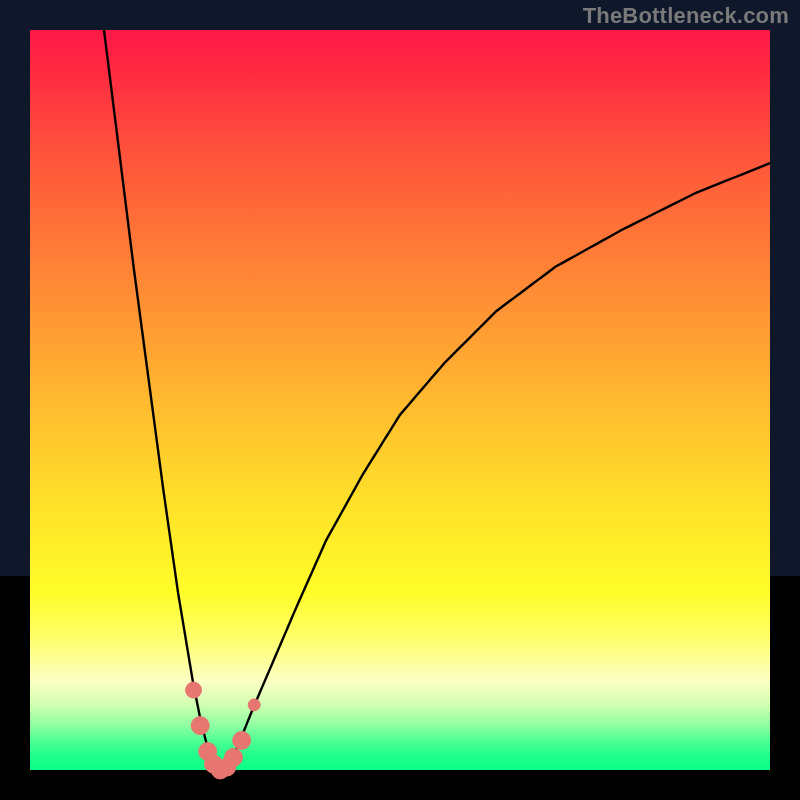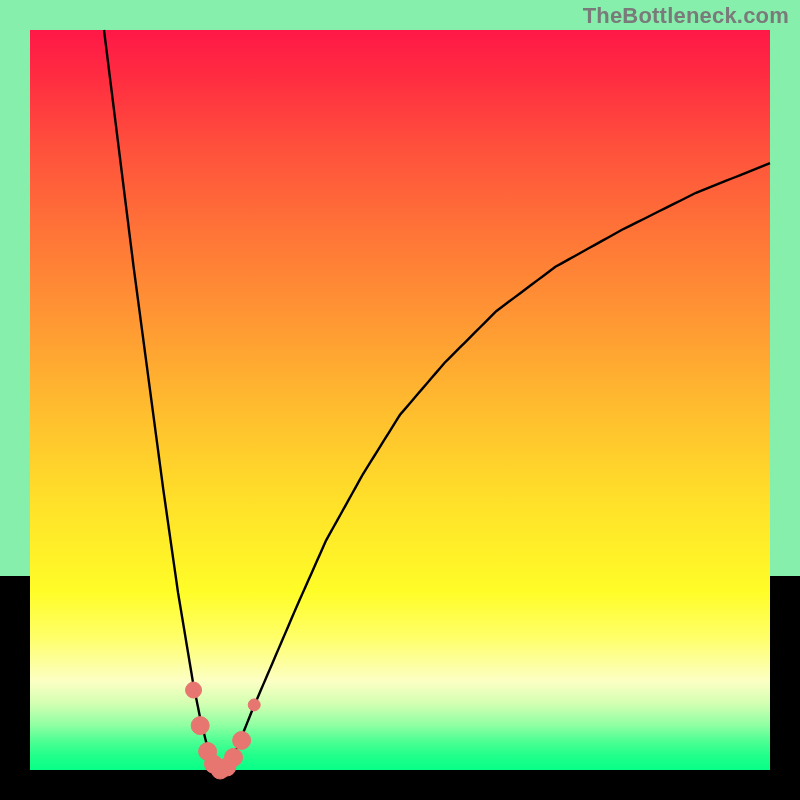--- a/index.html
+++ b/index.html
@@ -9,21 +9,21 @@
     height: 800px;
     background: #000000;
     overflow: hidden;
   }
   .frame {
     position: absolute;
     top: 0;
     left: 0;
     width: 800px;
     height: 576px;
-    background: #86efac;
+    background: #0f172a;
   }
   .plot-area {
     position: absolute;
     left: 30px;
     top: 30px;
     width: 740px;
     height: 740px;
     
     background: linear-gradient(
       to bottom,

